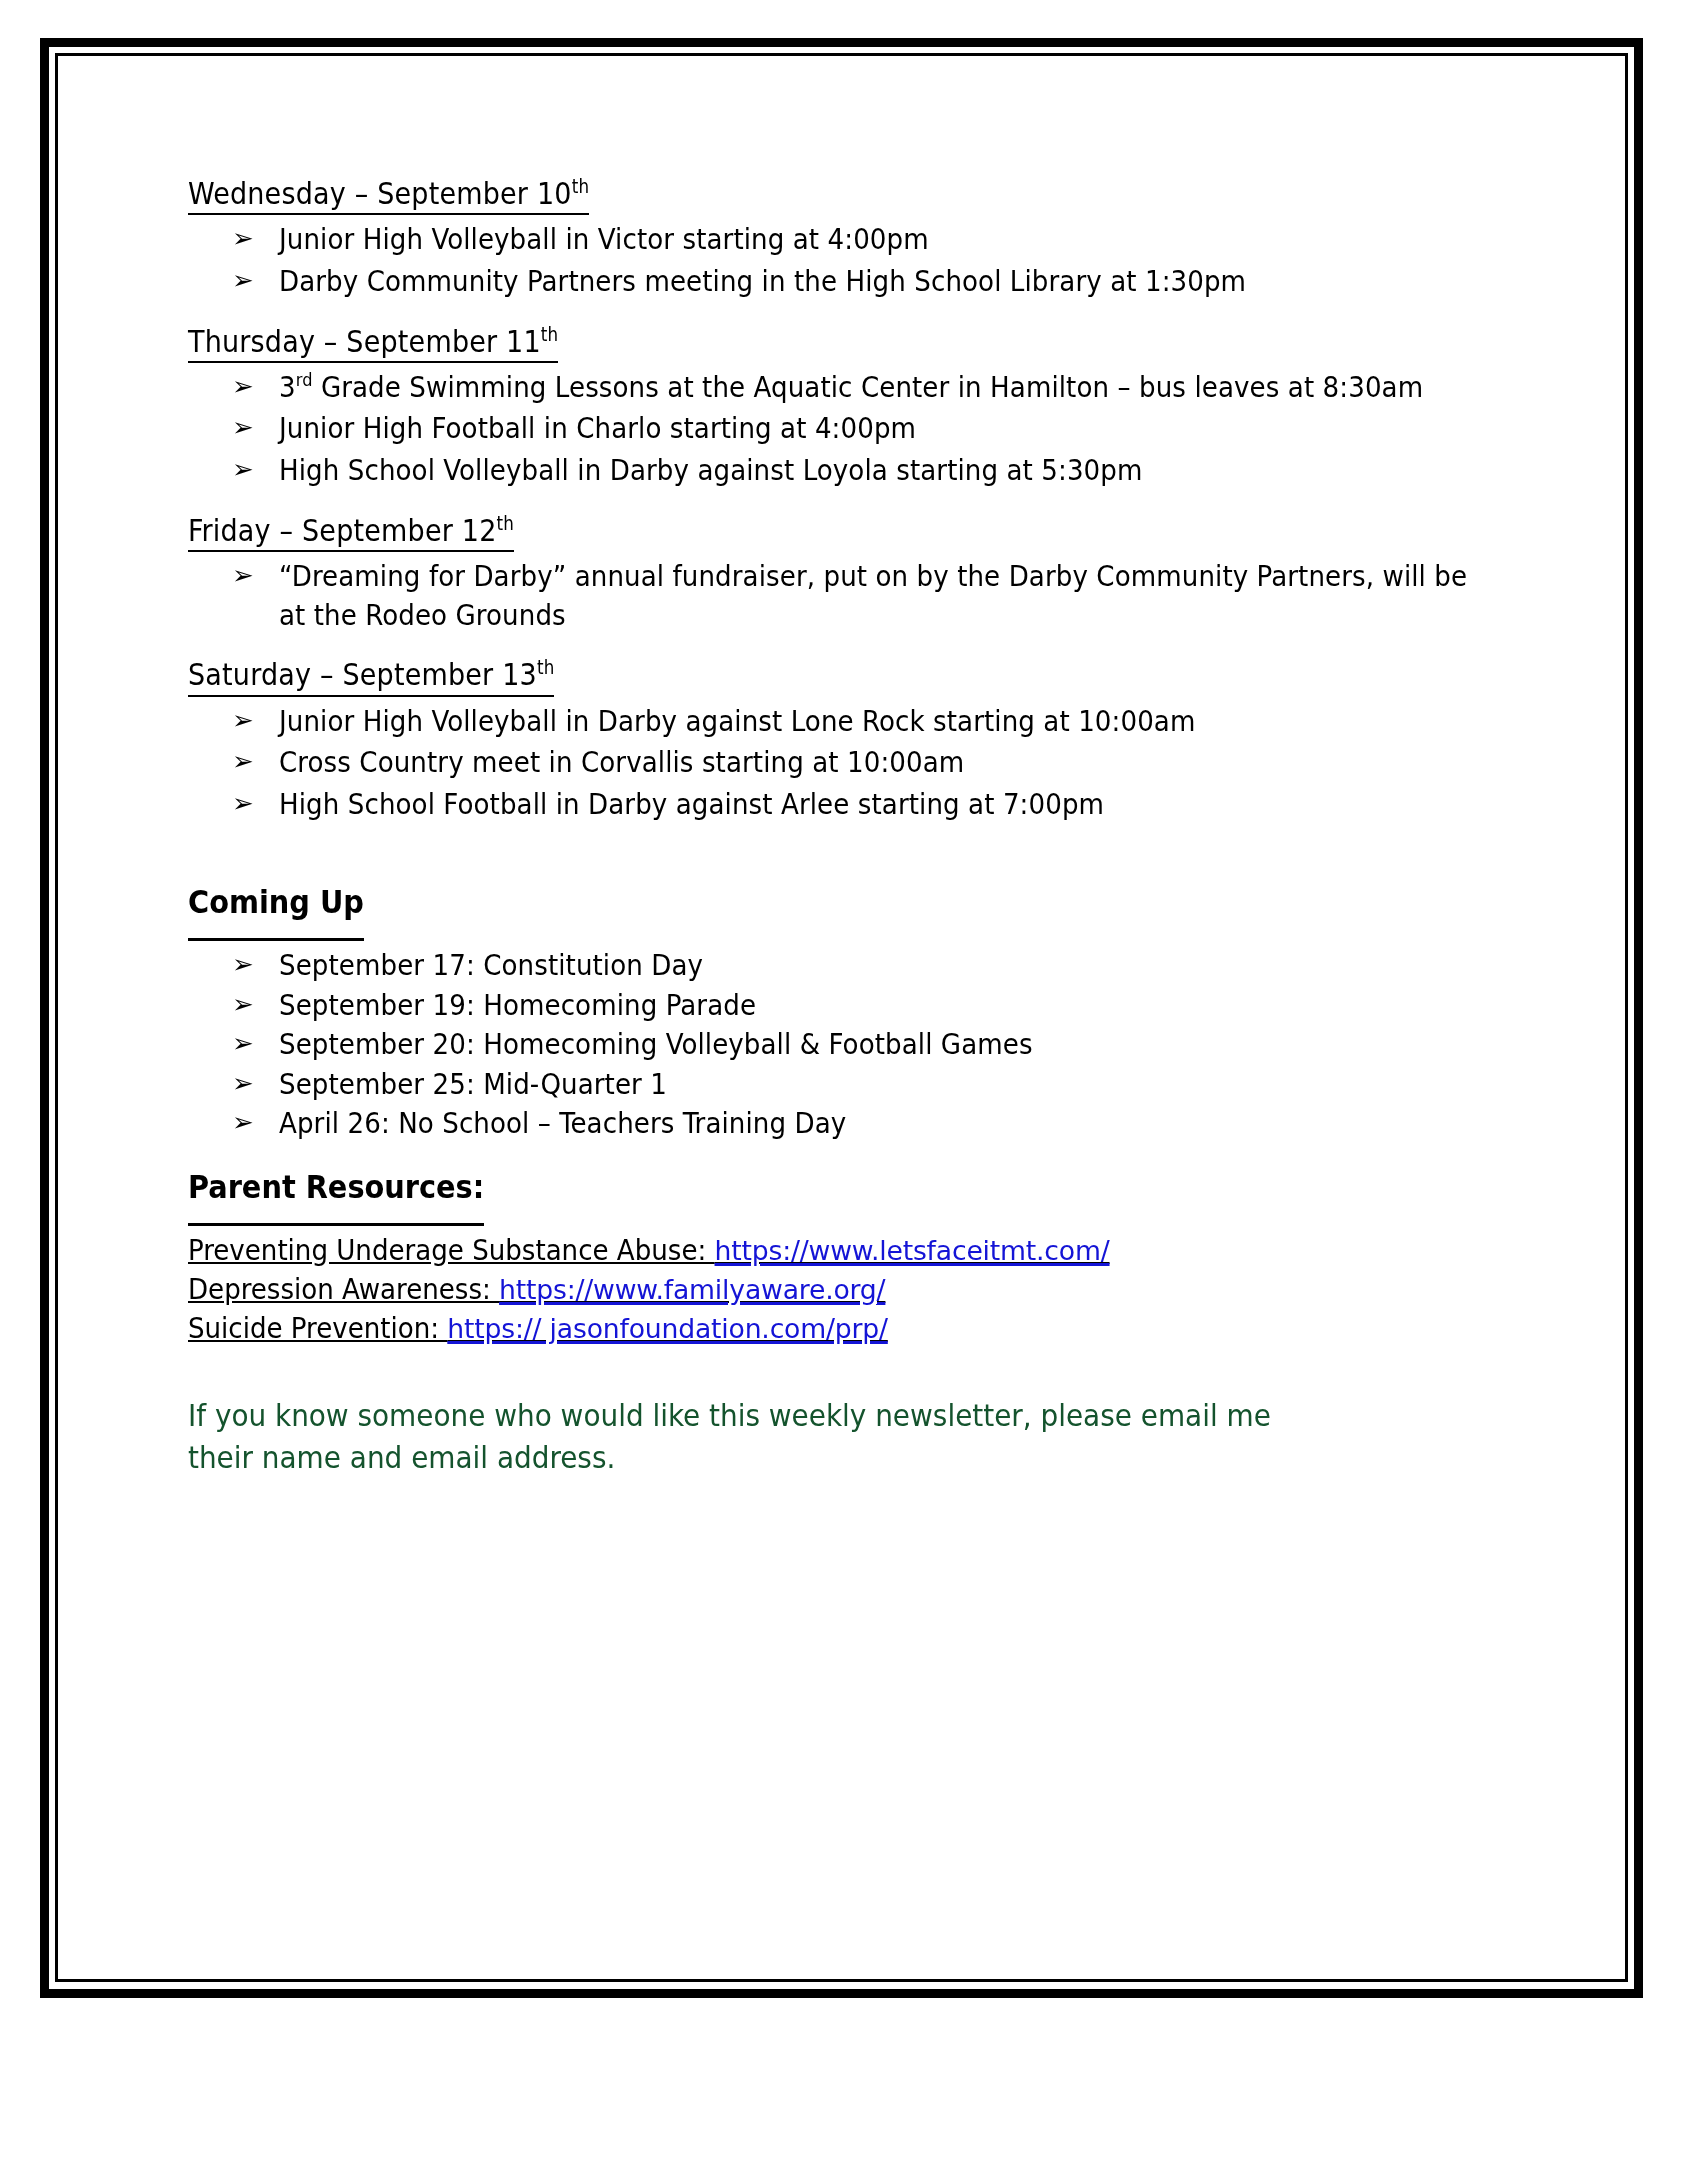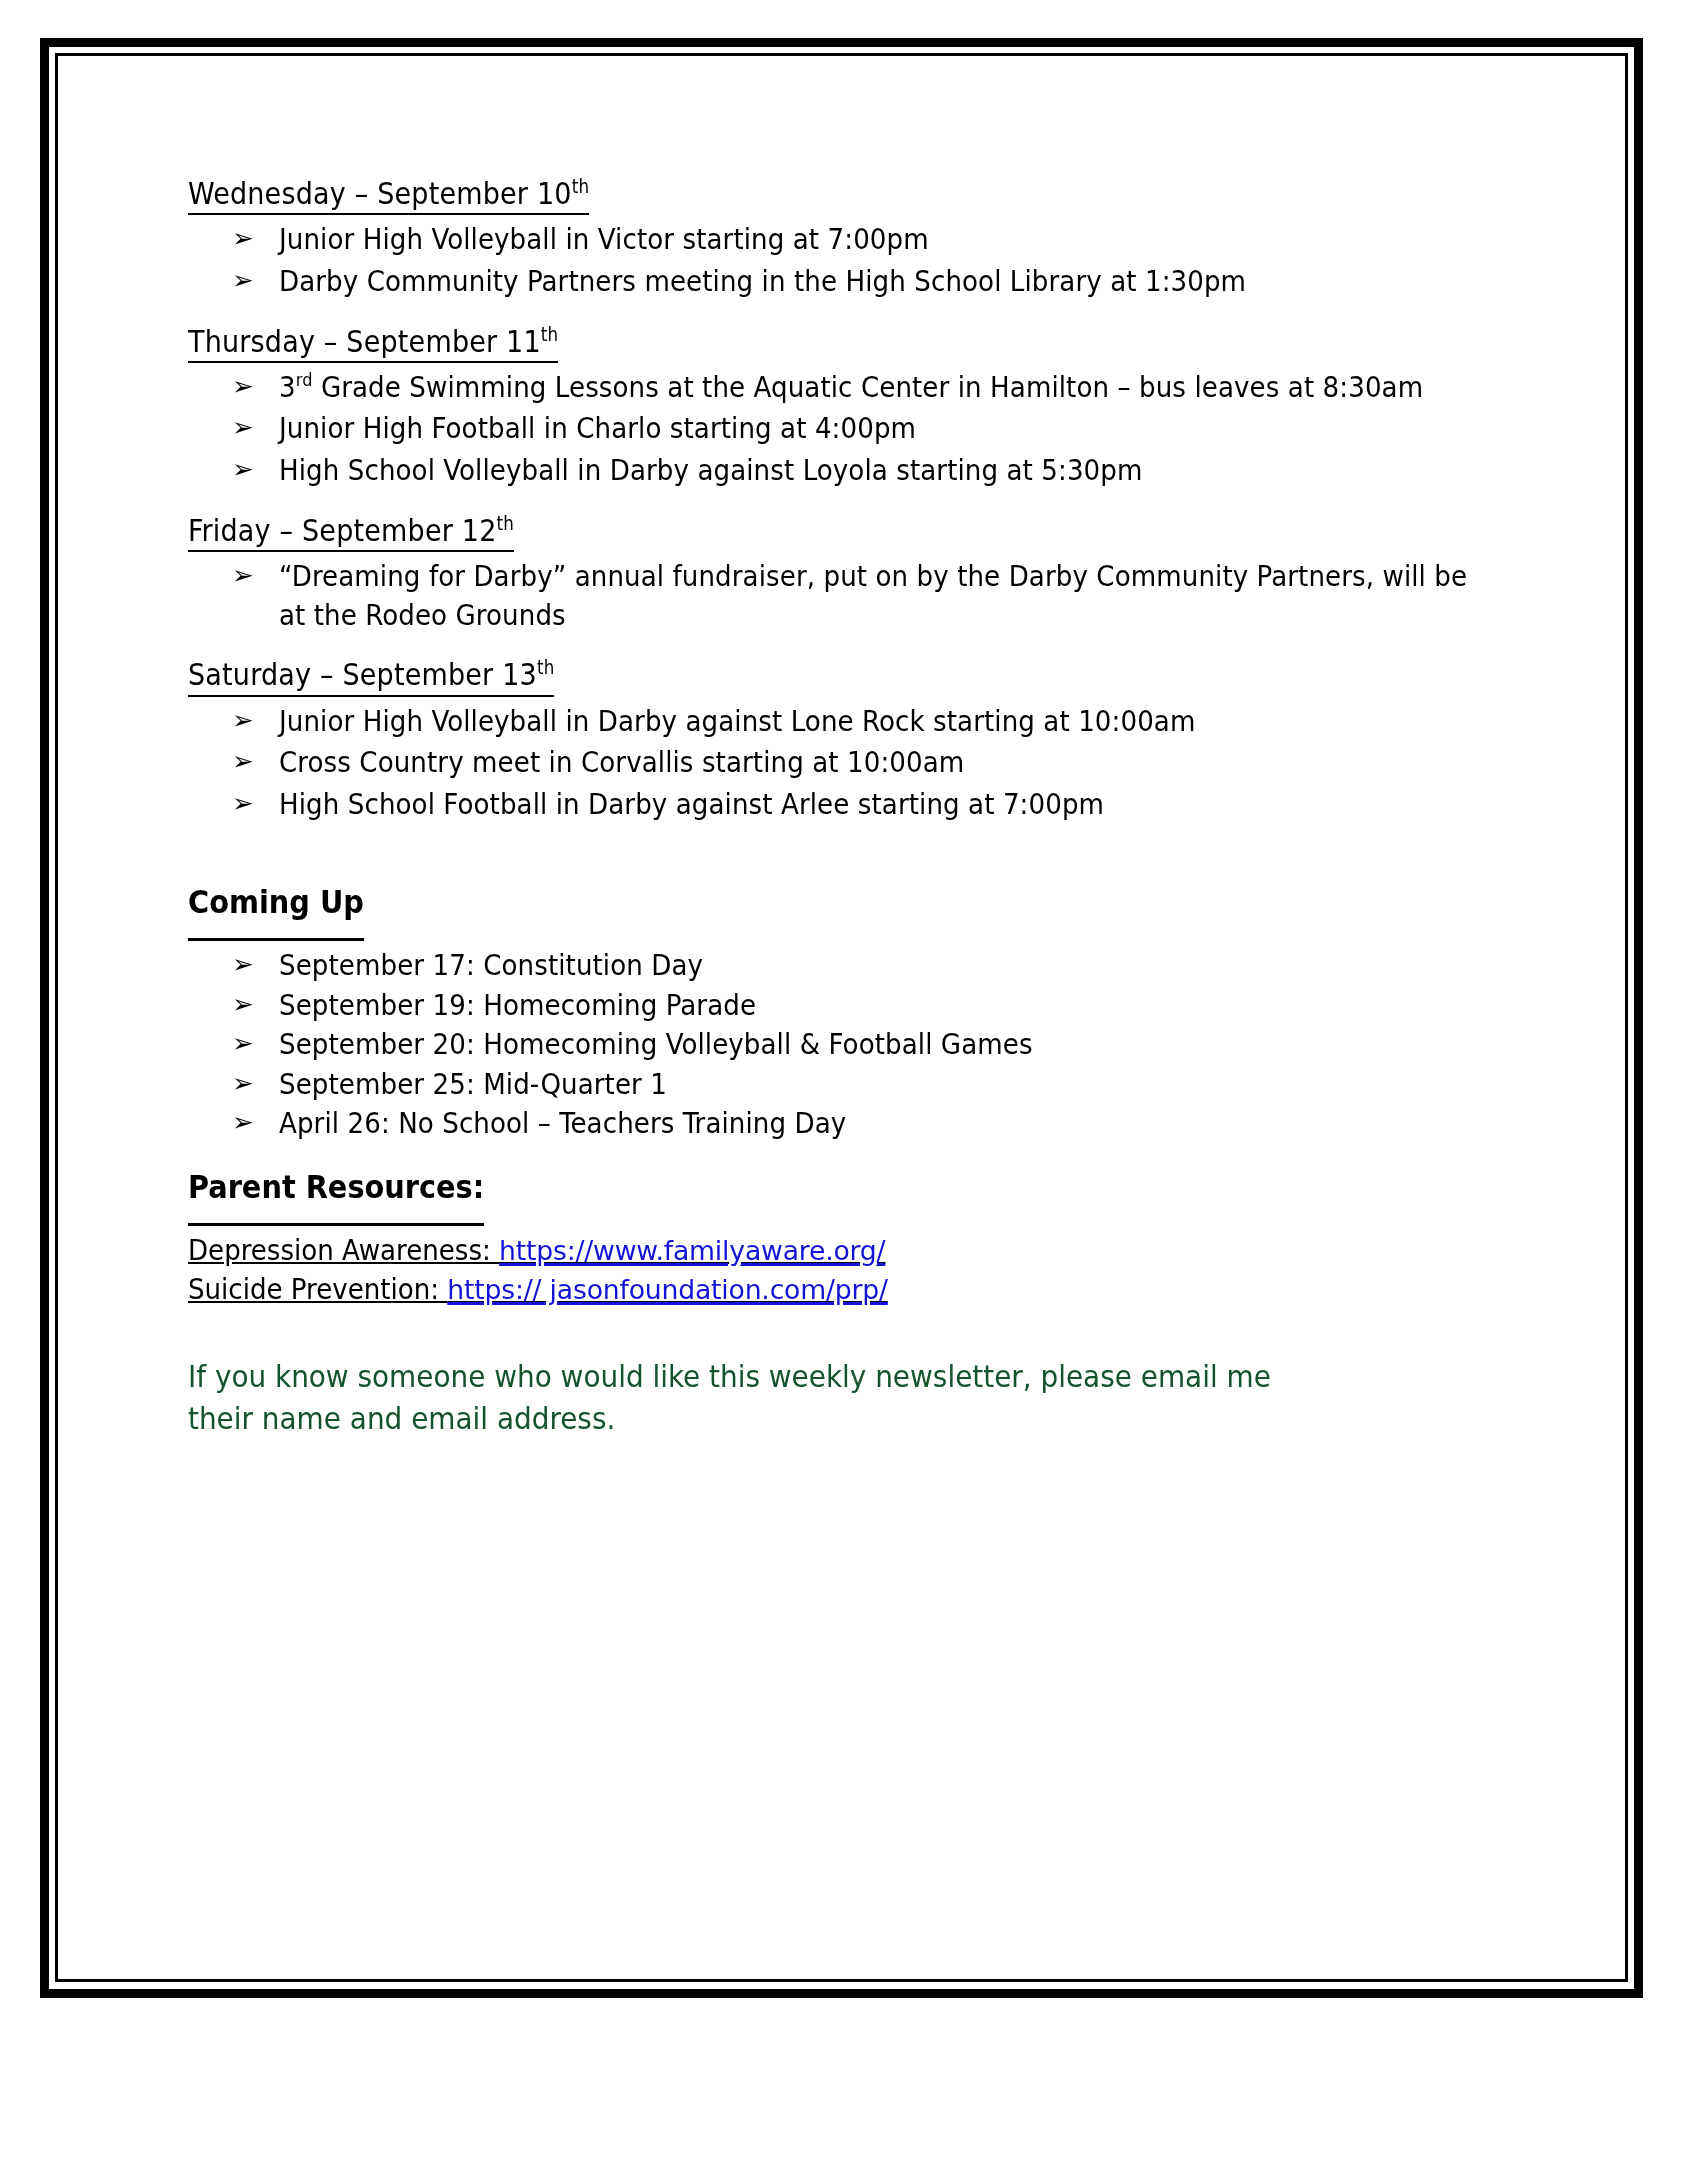--- a/index.html
+++ b/index.html
@@ -149,21 +149,21 @@
   <div class="border-outer"></div>
   <div class="border-inner"></div>
 
   <div class="content">
 
     <div class="day-block">
       <div class="heading-row">
         <span class="day-heading"><span>Wednesday – September 10</span><sup>th</sup></span>
       </div>
       <ul class="bullets">
-        <li><span class="arrow">➢</span><span>Junior High Volleyball in Victor starting at 7:00pm</span></li>
+        <li><span class="arrow">➢</span><span>Junior High Volleyball in Victor starting at 4:00pm</span></li>
         <li><span class="arrow">➢</span><span>Darby Community Partners meeting in the High School Library at 1:30pm</span></li>
       </ul>
     </div>
 
     <div class="day-block">
       <div class="heading-row">
         <span class="day-heading"><span>Thursday – September 11</span><sup>th</sup></span>
       </div>
       <ul class="bullets">
         <li><span class="arrow">➢</span><span>3<sup>rd</sup><span> Grade Swimming Lessons at the Aquatic Center in Hamilton – bus leaves at 8:30am</span></span></li>
@@ -203,20 +203,21 @@
         <li><span class="arrow">➢</span><span>September 25: Mid-Quarter 1</span></li>
         <li><span class="arrow">➢</span><span>April 26: No School – Teachers Training Day</span></li>
       </ul>
     </div>
 
     <div class="resources-block">
       <div class="heading-row">
         <span class="section-heading">Parent Resources:</span>
       </div>
 
+      <p class="resource-line"><span>Preventing Underage Substance Abuse: </span><a class="weblink" href="#">https://www.letsfaceitmt.com/</a></p>
 
       <p class="resource-line"><span>Depression Awareness: </span><a class="weblink" href="#">https://www.familyaware.org/</a></p>
 
       <p class="resource-line"><span>Suicide Prevention: </span><a class="weblink" href="#">https:// jasonfoundation.com/prp/</a></p>
     </div>
 
     <p class="closing">If you know someone who would like this weekly newsletter, please email me their name and email address.</p>
 
   </div>
 </div>

